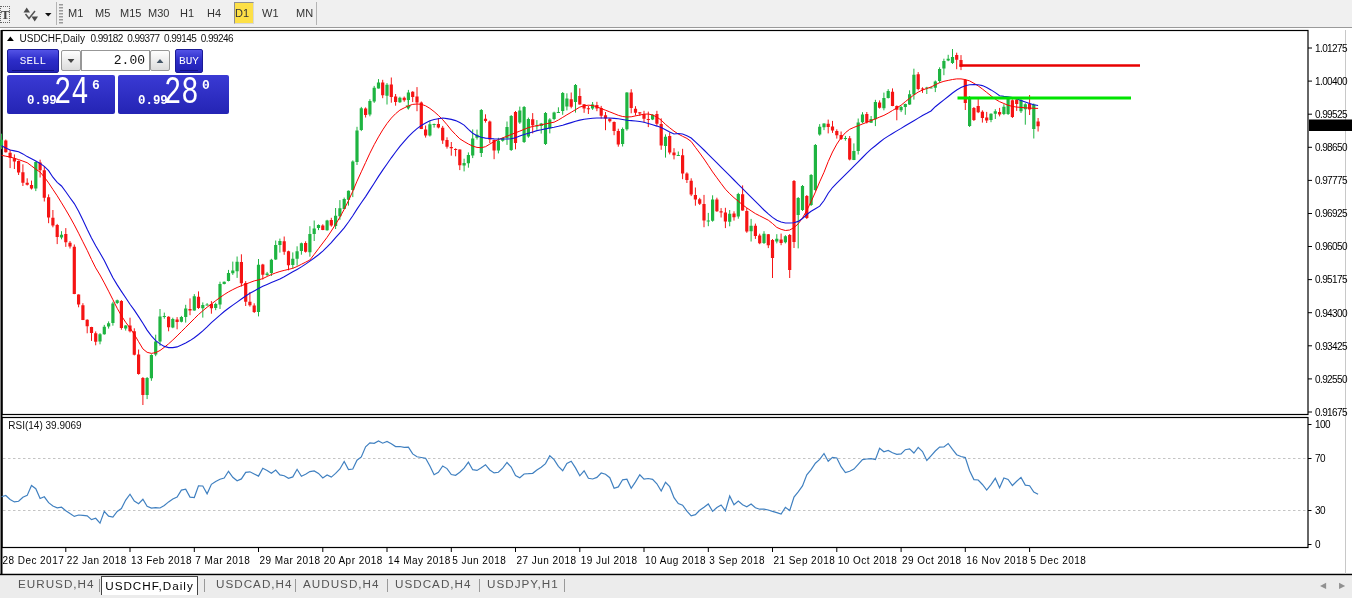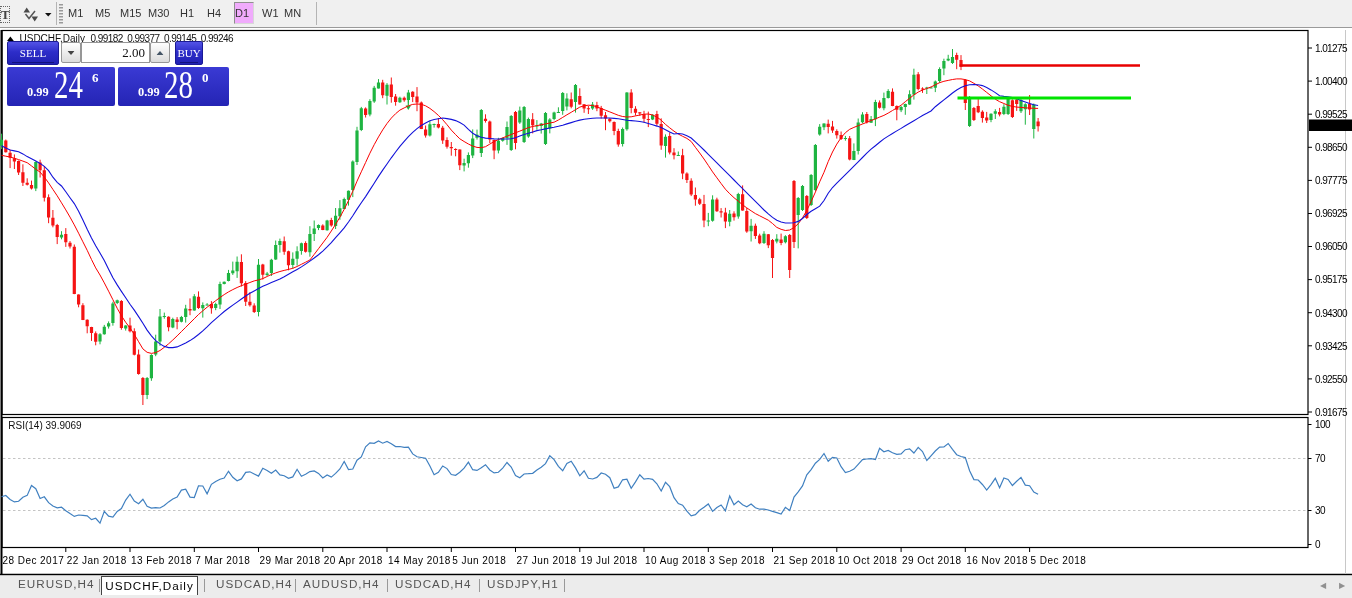--- a/index.html
+++ b/index.html
@@ -2,22 +2,22 @@
 <html><head><meta charset="utf-8"><style>
 html,body{margin:0;padding:0;width:1352px;height:598px;overflow:hidden;background:#fff;font-family:"Liberation Sans",sans-serif;}
 *{box-sizing:border-box}
 .al{font-size:10px;letter-spacing:-0.6px;fill:#000;font-family:"Liberation Sans",sans-serif}
 .ad{font-size:10px;letter-spacing:0.45px;fill:#000;font-family:"Liberation Sans",sans-serif}
 .ti{font-size:10px;fill:#111;font-family:"Liberation Sans",sans-serif}
 .tk{stroke:#000;stroke-width:1}
 #toolbar{position:absolute;left:0;top:0;width:1352px;height:28px;background:#f0f0f0;border-bottom:1px solid #9a9a9a;}
 #toolbar .sep{position:absolute;top:2px;height:23px;width:1px;background:#b4b4b4}
 .tfbtn{position:absolute;top:0;height:27px;line-height:27px;text-align:left;font-size:11px;color:#333}
-#d1{border:1px solid #909090;background:#f0abfc;top:2px;height:22px;line-height:20px;border-right-color:#d8d8d8;border-bottom-color:#d8d8d8}
-#panel{position:absolute;left:7px;top:41px;width:222px;height:65px;font-family:Liberation Serif, serif}
+#d1{border:1px solid #909090;background:#fde047;top:2px;height:22px;line-height:20px;border-right-color:#d8d8d8;border-bottom-color:#d8d8d8}
+#panel{position:absolute;left:7px;top:49px;width:222px;height:65px;font-family:Liberation Mono, monospace}
 .bluebtn{position:absolute;top:0;height:24px;background:linear-gradient(#5353e6,#2d2dc9 45%,#2121b4);border:1px solid #1a1a96;border-radius:2px;color:#fff;font-size:11px;text-align:center;line-height:23px}
 .bluebtn .ul{position:absolute;left:4px;right:4px;bottom:1px;height:1px;background:#12127e}
 .qbox{position:absolute;top:26px;height:39px;background:linear-gradient(#3a3ad4,#2424b4);border-radius:2px;color:#fff}
 .qsm{position:absolute;font-size:13.5px;font-weight:bold;bottom:6px;transform:scaleX(.92);transform-origin:0 100%}
 .qbig{position:absolute;font-size:39px;bottom:-1px;transform:scaleX(.74);transform-origin:0 100%}
 .qsup{position:absolute;font-size:13px;font-weight:bold;top:3px}
 .spin{position:absolute;top:1px;width:20px;height:21px;background:linear-gradient(#fefefe,#dcdcdc);border:1px solid #979797;border-radius:2px}
 .spin svg{position:absolute;left:50%;top:50%;transform:translate(-50%,-50%)}
 #fld{position:absolute;left:74px;top:1px;width:69px;height:21px;background:#fff;border:1px solid #979797;font-size:13px;color:#111;text-align:right;line-height:19px;padding-right:4px}
 #tabs{position:absolute;left:0;top:576px;width:1352px;height:22px;background:#ececec;font-size:11.7px;letter-spacing:1px;color:#555}
@@ -139,21 +139,21 @@
       <rect x="0" y="18" width="4" height="1.5" fill="#9a9a9a"></rect>
     </svg>
  <div class="tfbtn" style="left:68px;width:20px">M1</div>
  <div class="tfbtn" style="left:95px;width:20px">M5</div>
  <div class="tfbtn" style="left:120px;width:24px">M15</div>
  <div class="tfbtn" style="left:148px;width:24px">M30</div>
  <div class="tfbtn" style="left:180px;width:20px">H1</div>
  <div class="tfbtn" style="left:207px;width:20px">H4</div>
  <div class="tfbtn" id="d1" style="left:234px;width:20px">D1</div>
  <div class="tfbtn" style="left:262px;width:20px">W1</div>
- <div class="tfbtn" style="left:284px;width:20px">MN</div>
+ <div class="tfbtn" style="left:296px;width:20px">MN</div>
  <div class="sep" style="left:316px"></div>
 </div>
 <div id="panel">
  <div class="bluebtn" style="left:0;width:52px">SELL<div class="ul"></div></div>
  <div class="spin" style="left:54px">
       <svg width="7" height="4">
         <path d="M0 0h7L3.5 4z" fill="#444"></path>
       </svg>
     </div>
  <div id="fld">2.00</div>

